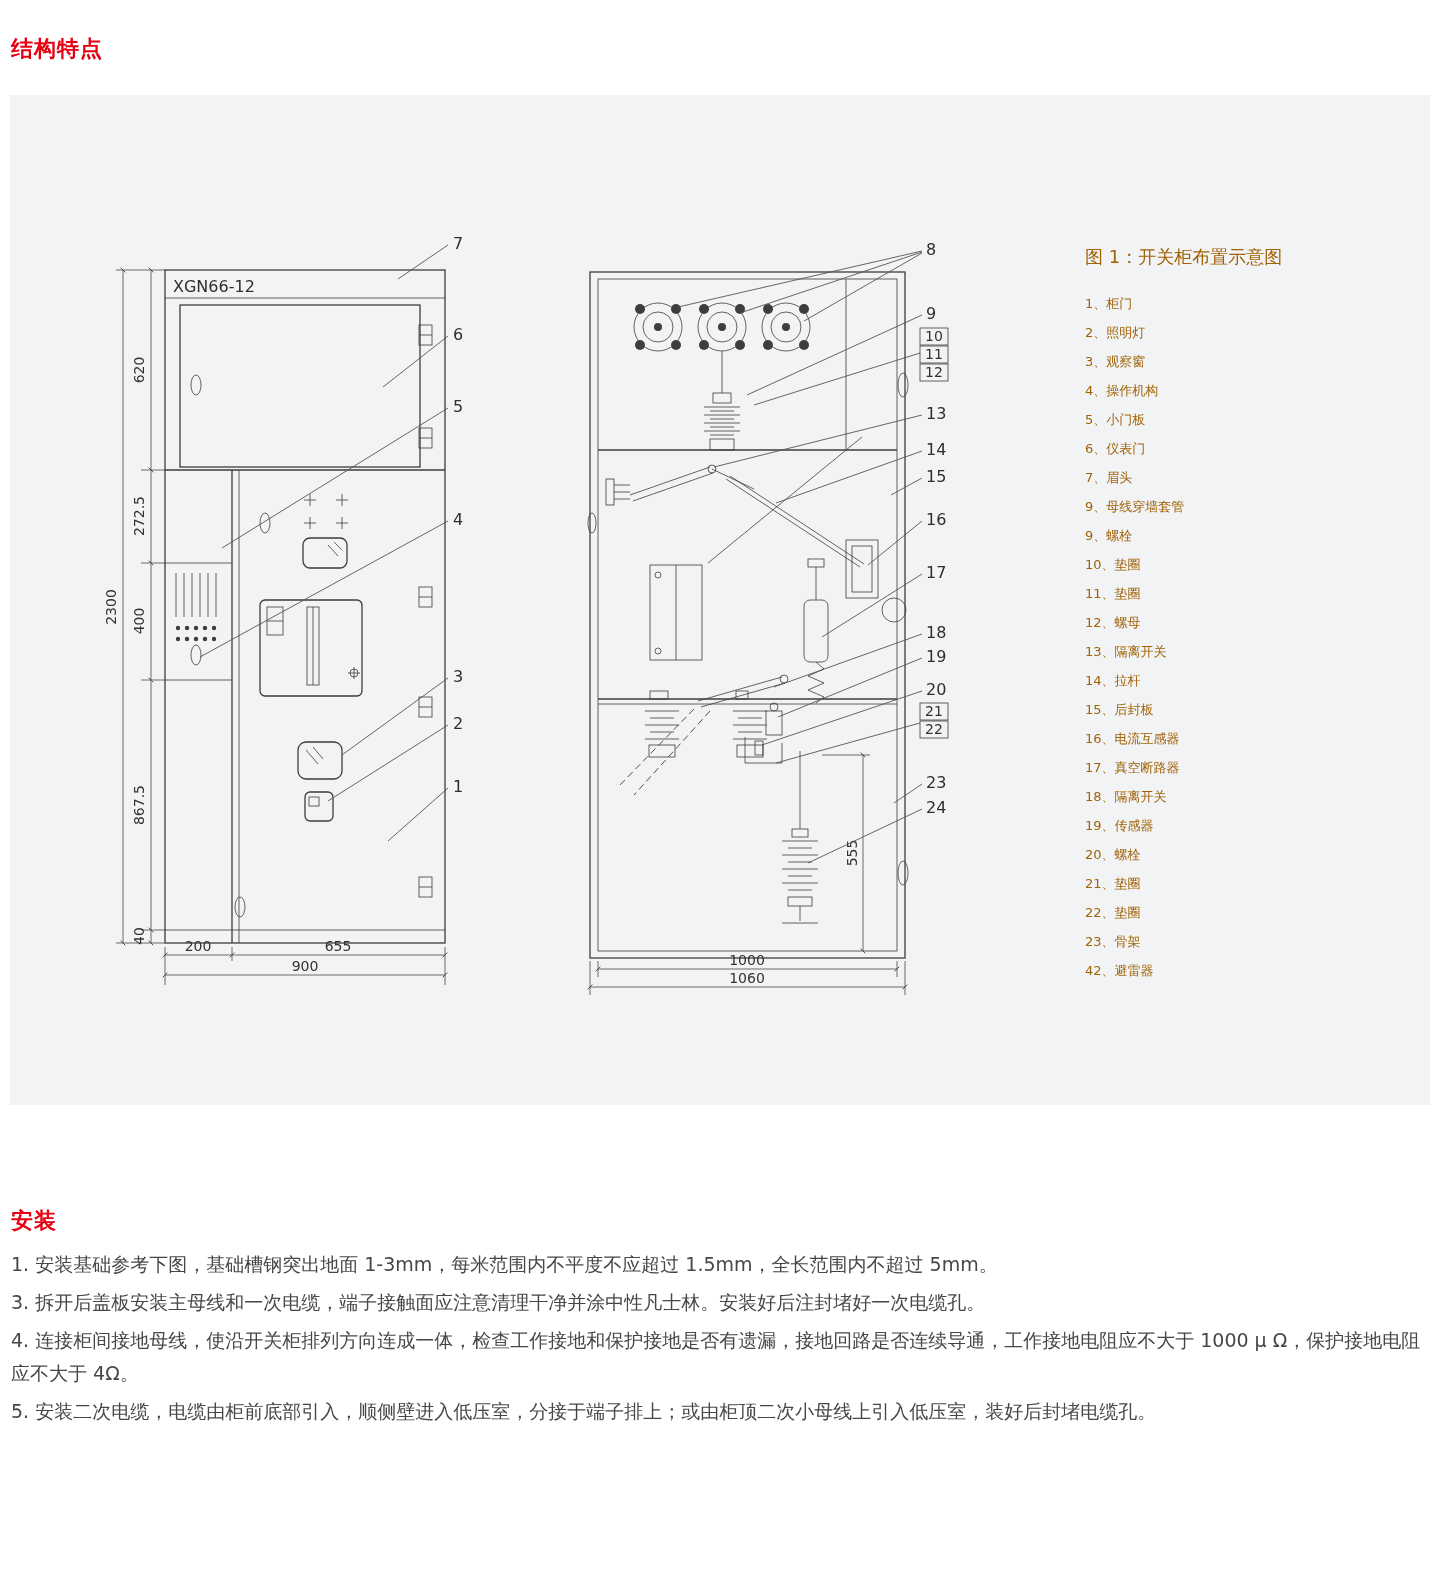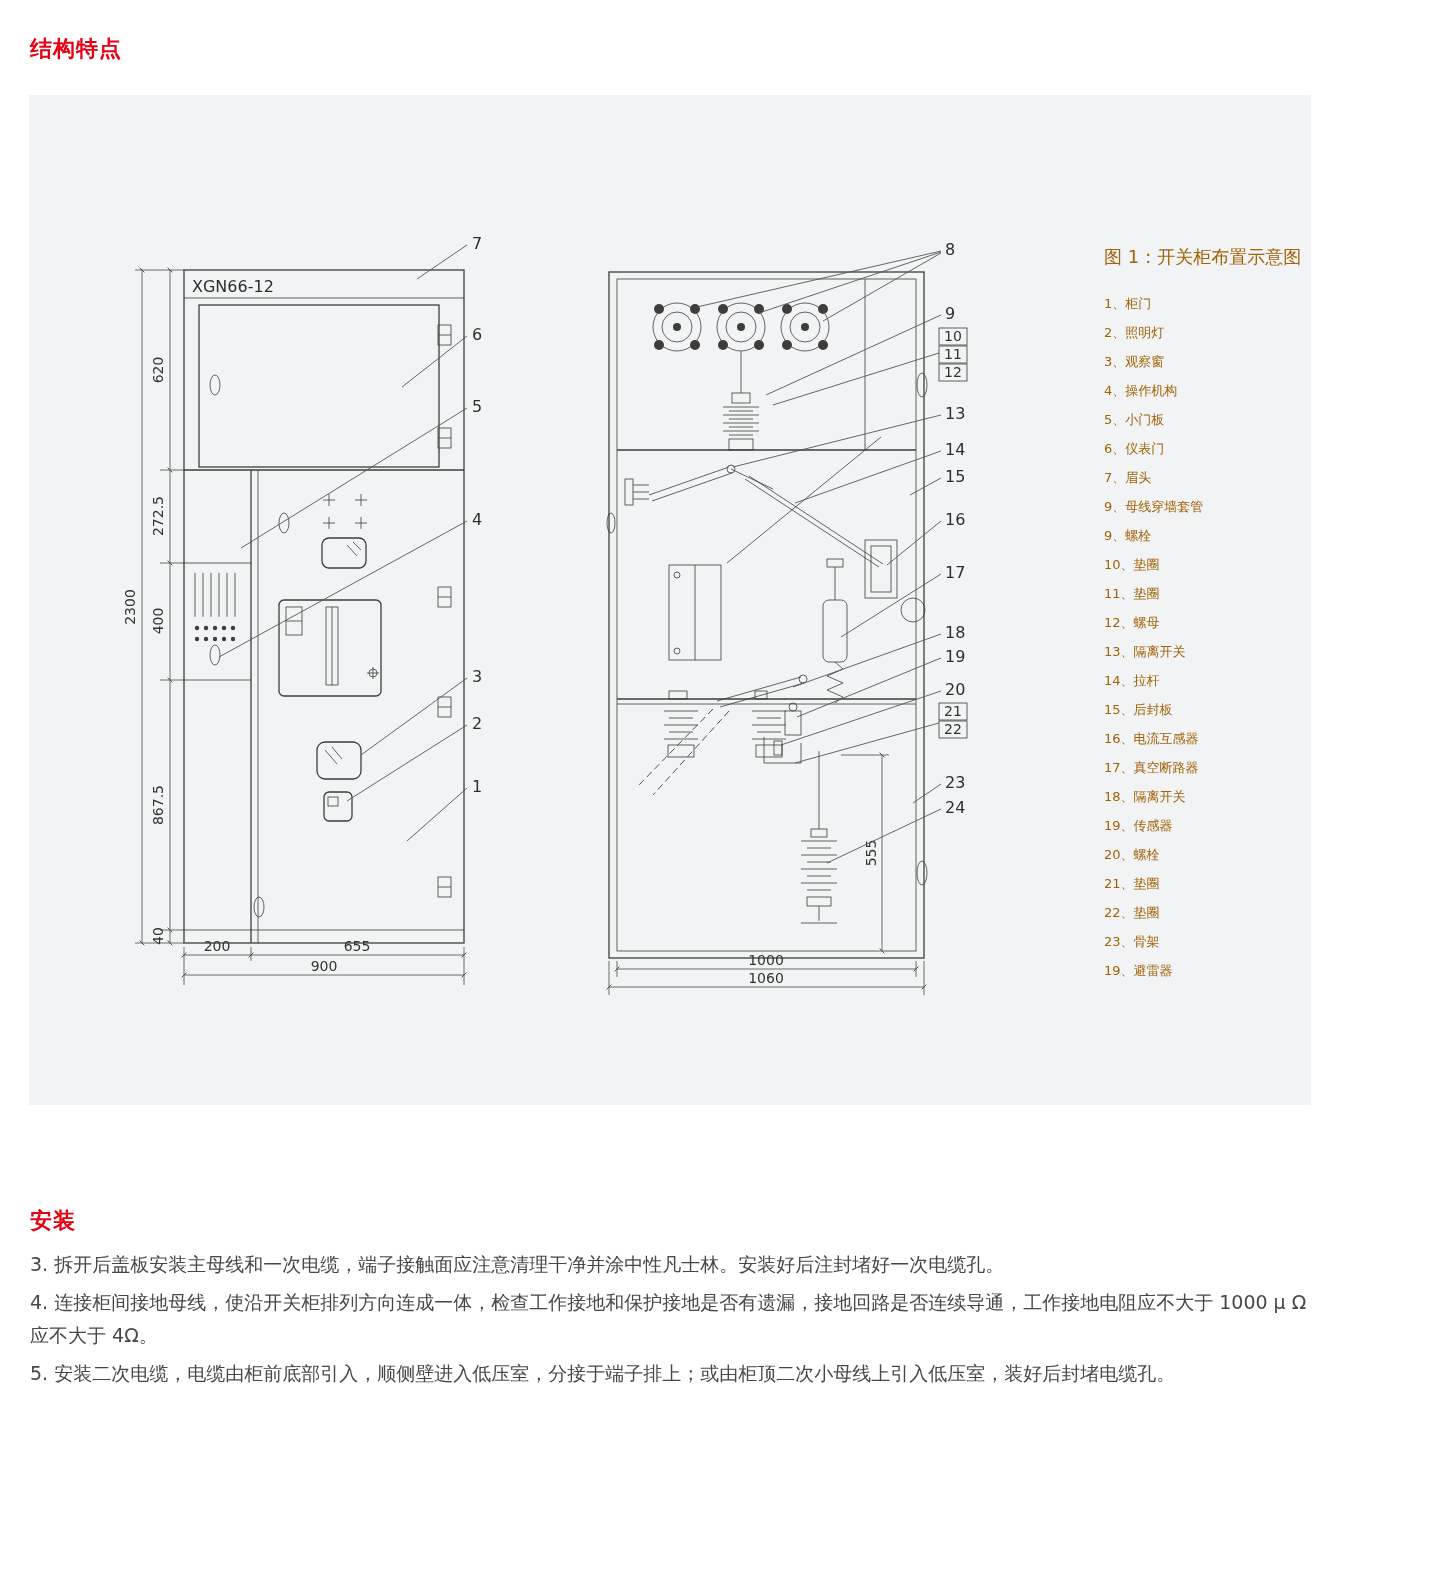--- a/index.html
+++ b/index.html
@@ -1,18 +1,18 @@
 <!DOCTYPE html>
 <html><head>
 <meta charset="utf-8">
 <style>
   * { margin:0; padding:0; box-sizing:border-box; }
   html,body { background:#ffffff; }
   body { width:1440px; height:1592px; font-family:"DejaVu Sans","Liberation Sans",sans-serif; }
-  .page { position:relative; width:1292px; height:1592px; background:#fff; overflow:hidden;margin-left:19px; }
+  .page { position:relative; width:1440px; height:1592px; background:#fff; overflow:hidden; }
 
   .section-title { position:absolute; left:11px; font-size:22px; font-weight:bold; color:#e60012; letter-spacing:1px; }
   .t1 { top:34px; }
   .t2 { top:1206px; }
 
   .panel { position:absolute; left:10px; top:95px; width:1420px; height:1010px; background:#f1f3f4; }
   .panel svg { position:absolute; left:0; top:0; }
 
   .legend { position:absolute; left:1075px; top:150px; color:#a16207; }
   .legend-caption { font-size:18px; margin-bottom:20px; }
@@ -434,26 +434,27 @@
         <li>14、拉杆</li>
         <li>15、后封板</li>
         <li>16、电流互感器</li>
         <li>17、真空断路器</li>
         <li>18、隔离开关</li>
         <li>19、传感器</li>
         <li>20、螺栓</li>
         <li>21、垫圈</li>
         <li>22、垫圈</li>
         <li>23、骨架</li>
-        <li>19、避雷器</li>
+        <li>42、避雷器</li>
       </ul>
     </div>
   </div>
 
   <h2 class="section-title t2">安装</h2>
 
   <div class="install">
+    <p>1. 安装基础参考下图，基础槽钢突出地面 1-3mm，每米范围内不平度不应超过 1.5mm，全长范围内不超过 5mm。</p>
     <p>3. 拆开后盖板安装主母线和一次电缆，端子接触面应注意清理干净并涂中性凡士林。安装好后注封堵好一次电缆孔。</p>
     <p>4. 连接柜间接地母线，使沿开关柜排列方向连成一体，检查工作接地和保护接地是否有遗漏，接地回路是否连续导通，工作接地电阻应不大于 1000 μ Ω，保护接地电阻应不大于 4Ω。</p>
     <p>5. 安装二次电缆，电缆由柜前底部引入，顺侧壁进入低压室，分接于端子排上；或由柜顶二次小母线上引入低压室，装好后封堵电缆孔。</p>
   </div>
 
 </div>
 
 </body></html>

